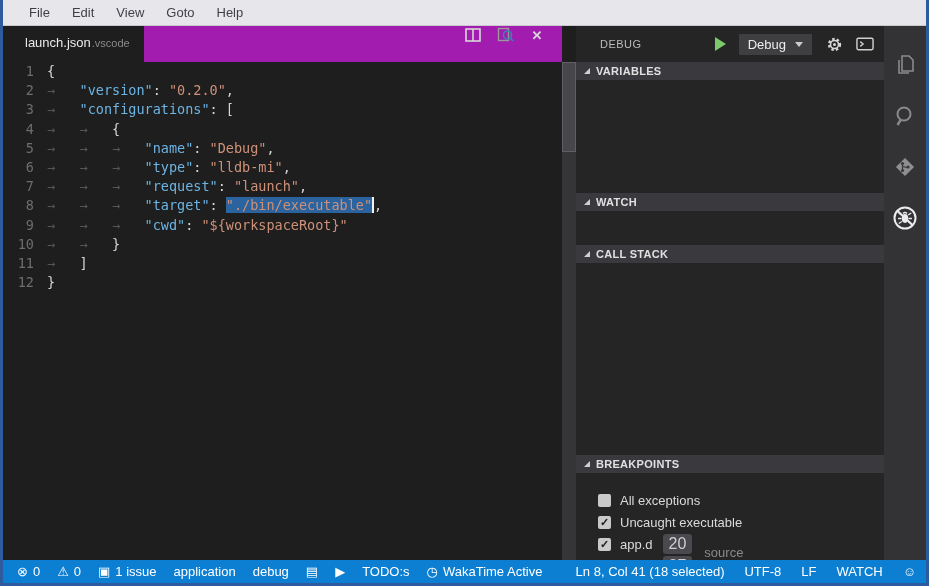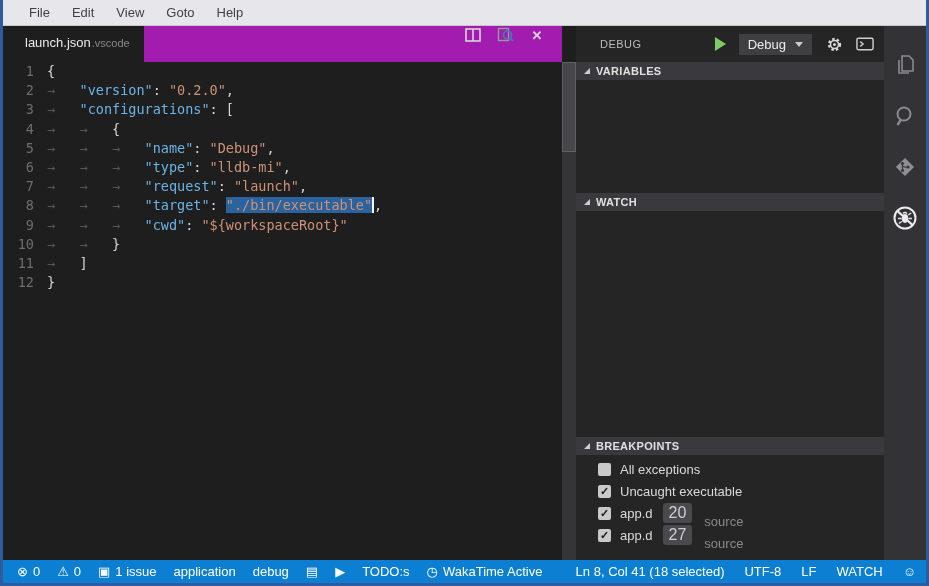--- a/index.html
+++ b/index.html
@@ -60,21 +60,21 @@
   .play-btn { width:0; height:0; border-left:11px solid #7ec96a; border-top:7px solid transparent; border-bottom:7px solid transparent; cursor:pointer; }
   .config-dropdown { background:#3f3f42; color:#ececec; font-size:13px; padding:3px 9px; display:flex; align-items:center; gap:9px; cursor:pointer; }
   .caret-down { width:0; height:0; border-left:4px solid transparent; border-right:4px solid transparent; border-top:5px solid #cccccc; }
   .section-header { height:18px; flex:none; background:#3a3a3e; display:flex; align-items:center; padding:0 8px; gap:6px; cursor:pointer; }
   .twistie { width:0; height:0; border-bottom:6px solid #cfcfcf; border-left:6px solid transparent; flex:none; }
   .section-title { color:#e0e0e0; font-size:11px; font-weight:bold; letter-spacing:0.3px; }
   .section-body { background:#252526; }
   .body-variables { height:113px; flex:none; }
   .body-watch { height:34px; flex:none; }
   .body-callstack { height:192px; flex:none; }
-  .body-breakpoints { flex:1; overflow:hidden; padding-top:3px; }
+  .body-breakpoints { flex:1; overflow:hidden; padding-top:16px; }
   .bp-row { display:flex; align-items:center; height:22px; padding-left:22px; cursor:pointer; }
   .bp-check { width:13px; height:13px; background:#c9c9c9; border-radius:2px; flex:none;
               display:flex; align-items:center; justify-content:center; color:#1e1e1e; font-size:11px; font-weight:bold; }
   .bp-label { color:#dadada; font-size:13px; margin-left:9px; }
   .bp-badge { background:#4a4a4e; color:#cfcfcf; font-size:16px; border-radius:3px; padding:1px 6px; margin-left:10px; }
   .bp-detail { color:#8a8a8a; font-size:13px; margin-left:12px;margin-top:16px; }
 
   
   .activity-bar { position:absolute; left:884px; top:26px; width:42px; height:534px; background:#333336;
                   display:flex; flex-direction:column; align-items:center; padding-top:13px; }
@@ -178,20 +178,24 @@
       <span class="section-title">VARIABLES</span>
     </div>
     <div class="section-body body-variables"></div>
 
     <div class="section-header">
       <span class="twistie"></span>
       <span class="section-title">WATCH</span>
     </div>
     <div class="section-body body-watch"></div>
 
+    <div class="section-header">
+      <span class="twistie"></span>
+      <span class="section-title">CALL STACK</span>
+    </div>
     <div class="section-body body-callstack"></div>
 
     <div class="section-header">
       <span class="twistie"></span>
       <span class="section-title">BREAKPOINTS</span>
     </div>
     <div class="section-body body-breakpoints">
         <div class="bp-row">
           <span class="bp-check"></span>
           <span class="bp-label">All exceptions</span>

